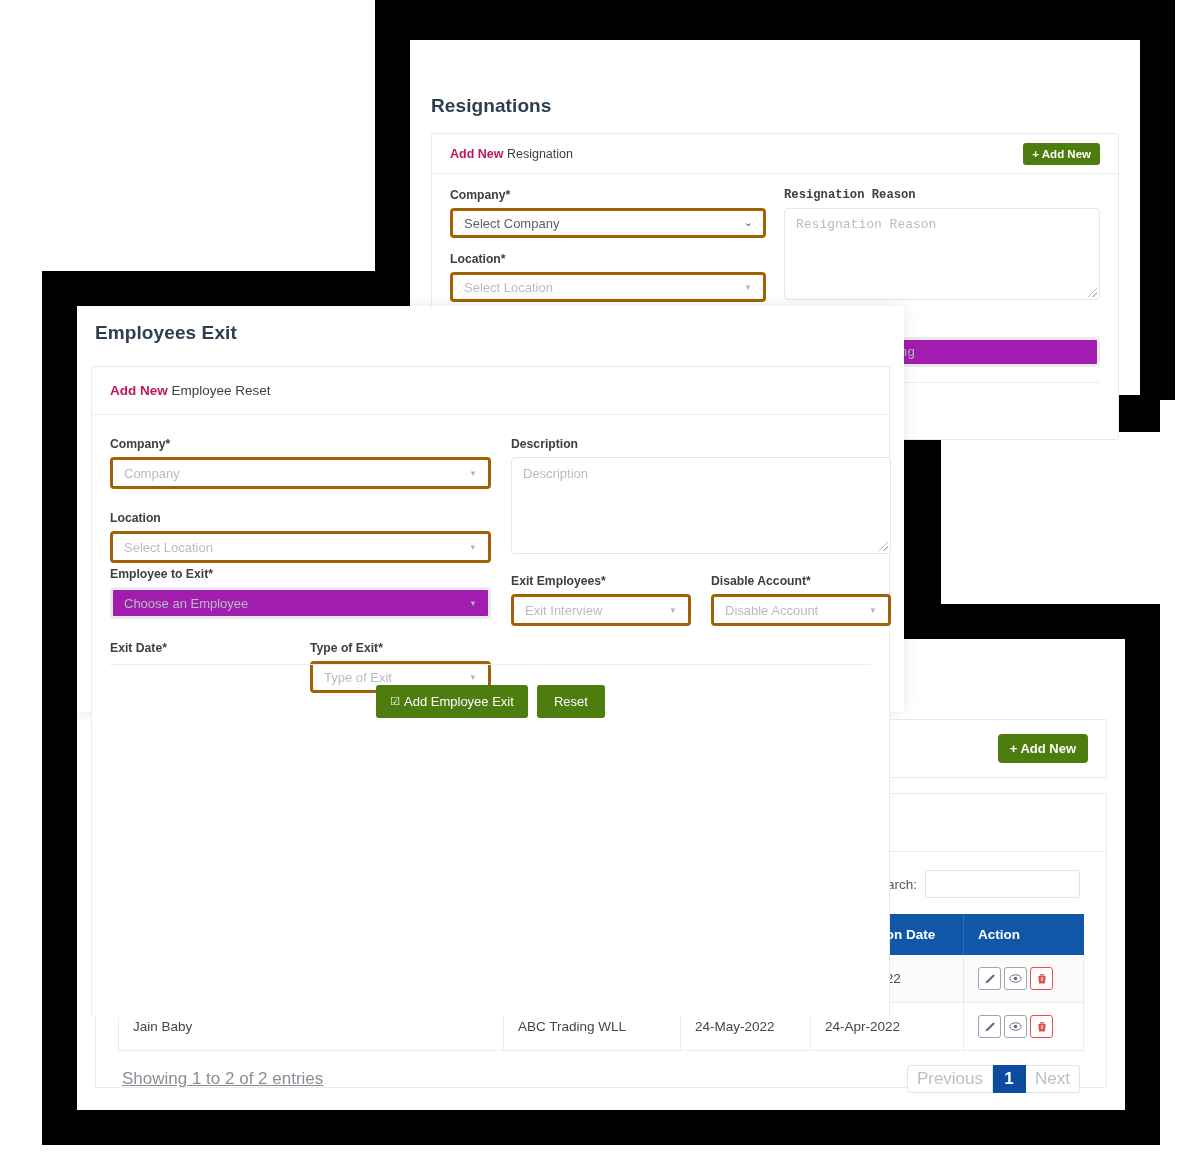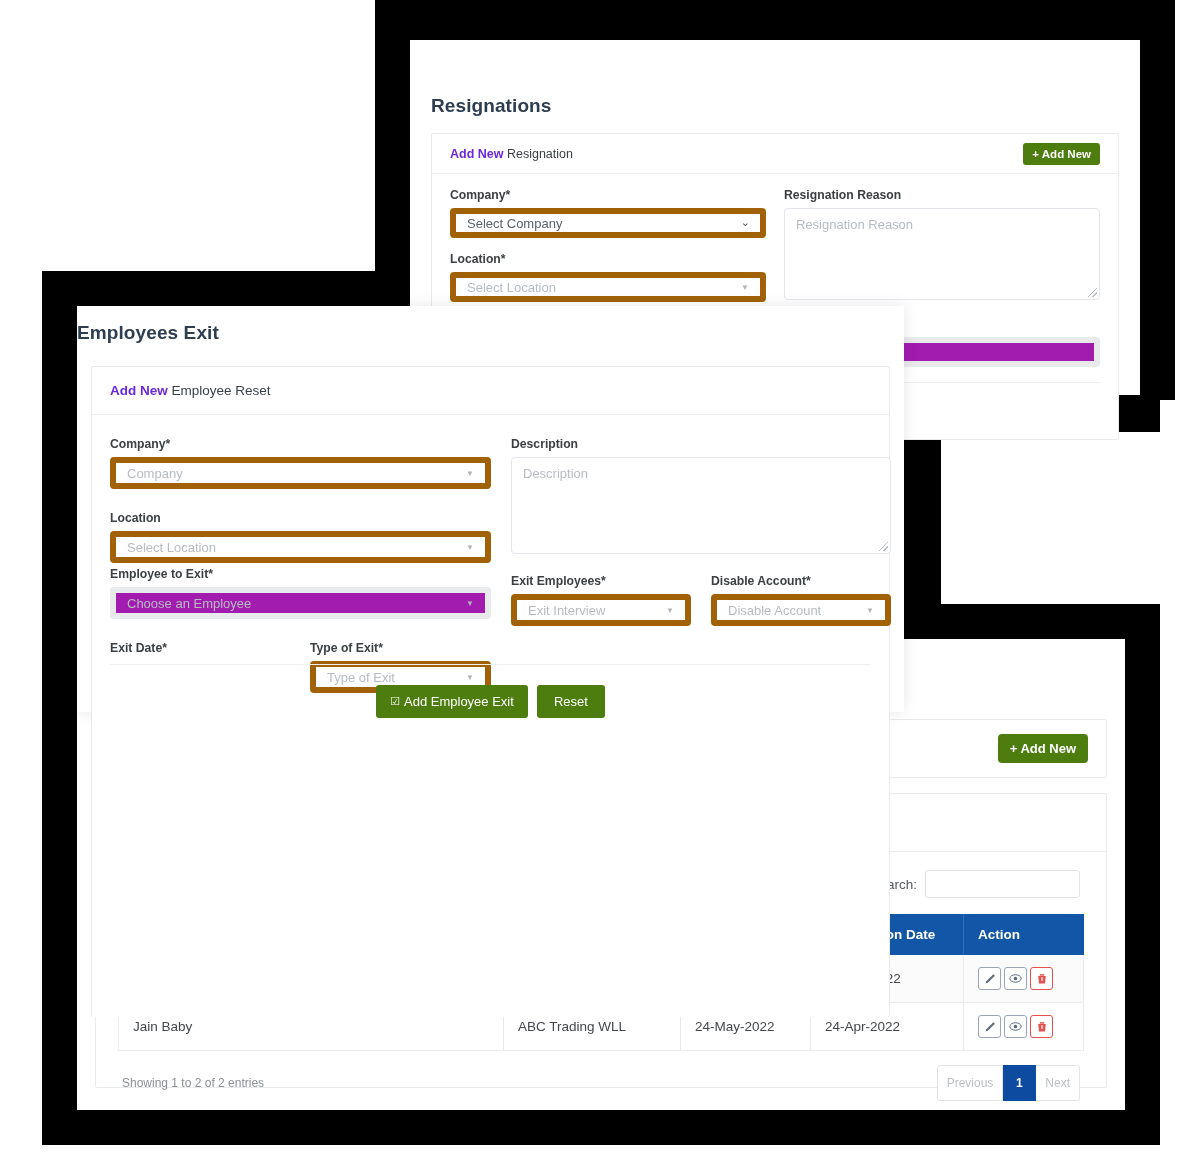--- a/index.html
+++ b/index.html
@@ -34,21 +34,21 @@
     border-radius: 2px;
   }
   .panel-head {
     display: flex;
     align-items: center;
     justify-content: space-between;
     padding: 0 18px;
     border-bottom: 1px solid #eceef0;
   }
   .panel-head .ttl { font-size: 13.5px; color: #3a3f44; }
-  .panel-head .ttl b { font-weight: bold; color: #6d28d9; }
+  .panel-head .ttl b { font-weight: bold; color: #be185d; }
 
   .btn {
     display: inline-flex;
     align-items: center;
     justify-content: center;
     gap: 4px;
     background: #4d7c0f;
     color: #ffffff;
     border: none;
     border-radius: 3px;
@@ -67,21 +67,21 @@
   .flabel {
     display: block;
     font-size: 12.2px;
     font-weight: bold;
     color: #3c4043;
     margin-bottom: 6px;
   }
   .fctl {
     width: 100%;
     height: 30px;
-    border: 6px solid #a16207;
+    border: 3px solid #a16207;
     border-radius: 4px;
     background: #ffffff;
     display: flex;
     align-items: center;
     padding: 0 11px;
     font-size: 13px;
     color: #b7bcc2;
     position: relative;
   }
   .fctl.disabled { background: #a21caf; border-color: #e9eaec; }
@@ -177,29 +177,29 @@
     background: #ffffff;
     display: flex; align-items: center; justify-content: center;
     cursor: pointer;
   }
   .act .ib.danger { border-color: #e4514c; }
 
   .dt-bottom {
     display: flex; align-items: center; justify-content: space-between;
     padding: 14px 4px 0 4px;
   }
-  .dt-info { font-size: 12px; color: #8a8f95; }
+  .dt-info { font-size: 17px; color: #8a8f95; text-decoration: underline; }
   .pager { display: flex; }
   .pager .pg {
-    min-width: 33px; height: 36px;
+    min-width: 33px; height: 28px;
     border: 1px solid #e2e5e8;
     border-left: none;
     background: #ffffff;
     display: flex; align-items: center; justify-content: center;
-    font-size: 12px; color: #bcc0c5;
+    font-size: 17px; color: #bcc0c5;
     padding: 12px 9px;
     cursor: pointer;
   }
   .pager .pg:first-child { border-left: 1px solid #e2e5e8; border-radius: 3px 0 0 3px; }
   .pager .pg:last-child { border-radius: 0 3px 3px 0; }
   .pager .pg.active { background: #0d4ba0; border-color: #0d4ba0; color: #ffffff; font-weight: bold; }
 
   .chk { font-size: 11px; }
 </style>
 </head>
@@ -372,21 +372,21 @@
             </div>
           </div>
           <div class="fgroup">
             <label class="flabel">Resignation Date*</label>
             <div class="fctl disabled">
               <span>Resignation Date</span>
             </div>
           </div>
         </div>
 
-        <div style="width:330px;">
+        <div style="width:330px;font-family:Liberation Mono, monospace;">
           <div class="fgroup">
             <label class="flabel">Resignation Reason</label>
             <div class="ftext" style="height:92px;">
               <span>Resignation Reason</span>
               <span class="resize-grip"></span>
             </div>
           </div>
           <div class="fgroup" style="margin-top:17px;">
             <label class="flabel">Date of Leaving*</label>
             <div class="fctl disabled">
@@ -401,21 +401,21 @@
           <span class="chk">☑</span>
             <span>Add Resignation</span>
         </button>
         <button class="btn btn-reset">Reset</button>
       </div>
     </div>
   </div>
 
   <div class="card" style="left:77px; top:306px; width:827px; height:406px;">
 
-    <div class="page-title" style="position:absolute; left:0; top:16px;">Employees Exit</div>
+    <div class="page-title" style="position:absolute; left:18px; top:16px;">Employees Exit</div>
 
     <div class="panel" style="position:absolute; left:14px; top:60px; width:799px; height:651px; border-bottom:none;">
 
       <div class="panel-head" style="height:48px;">
         <div class="ttl">
           <b>Add New</b><span> Employee Reset</span>
         </div>
       </div>
 
       <div class="form-body" style="display:flex; gap:20px; padding:22px 18px 0 18px;">

